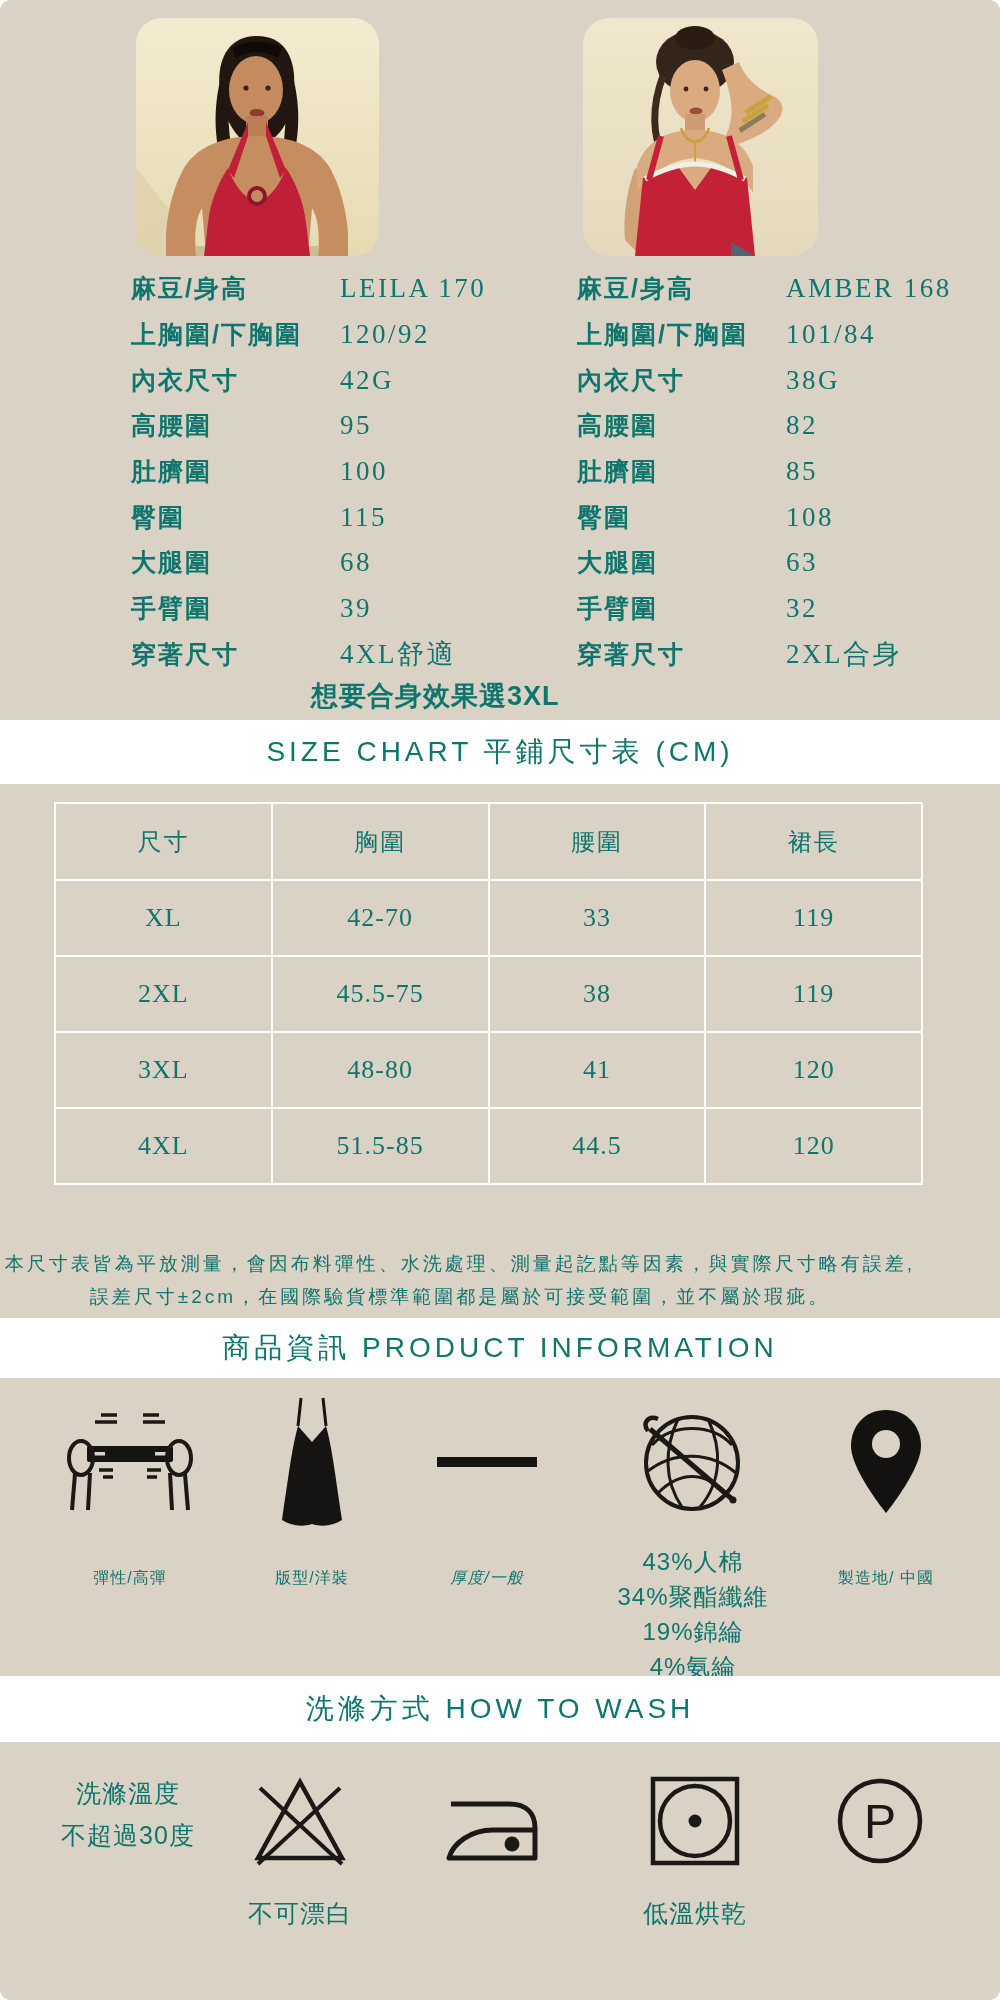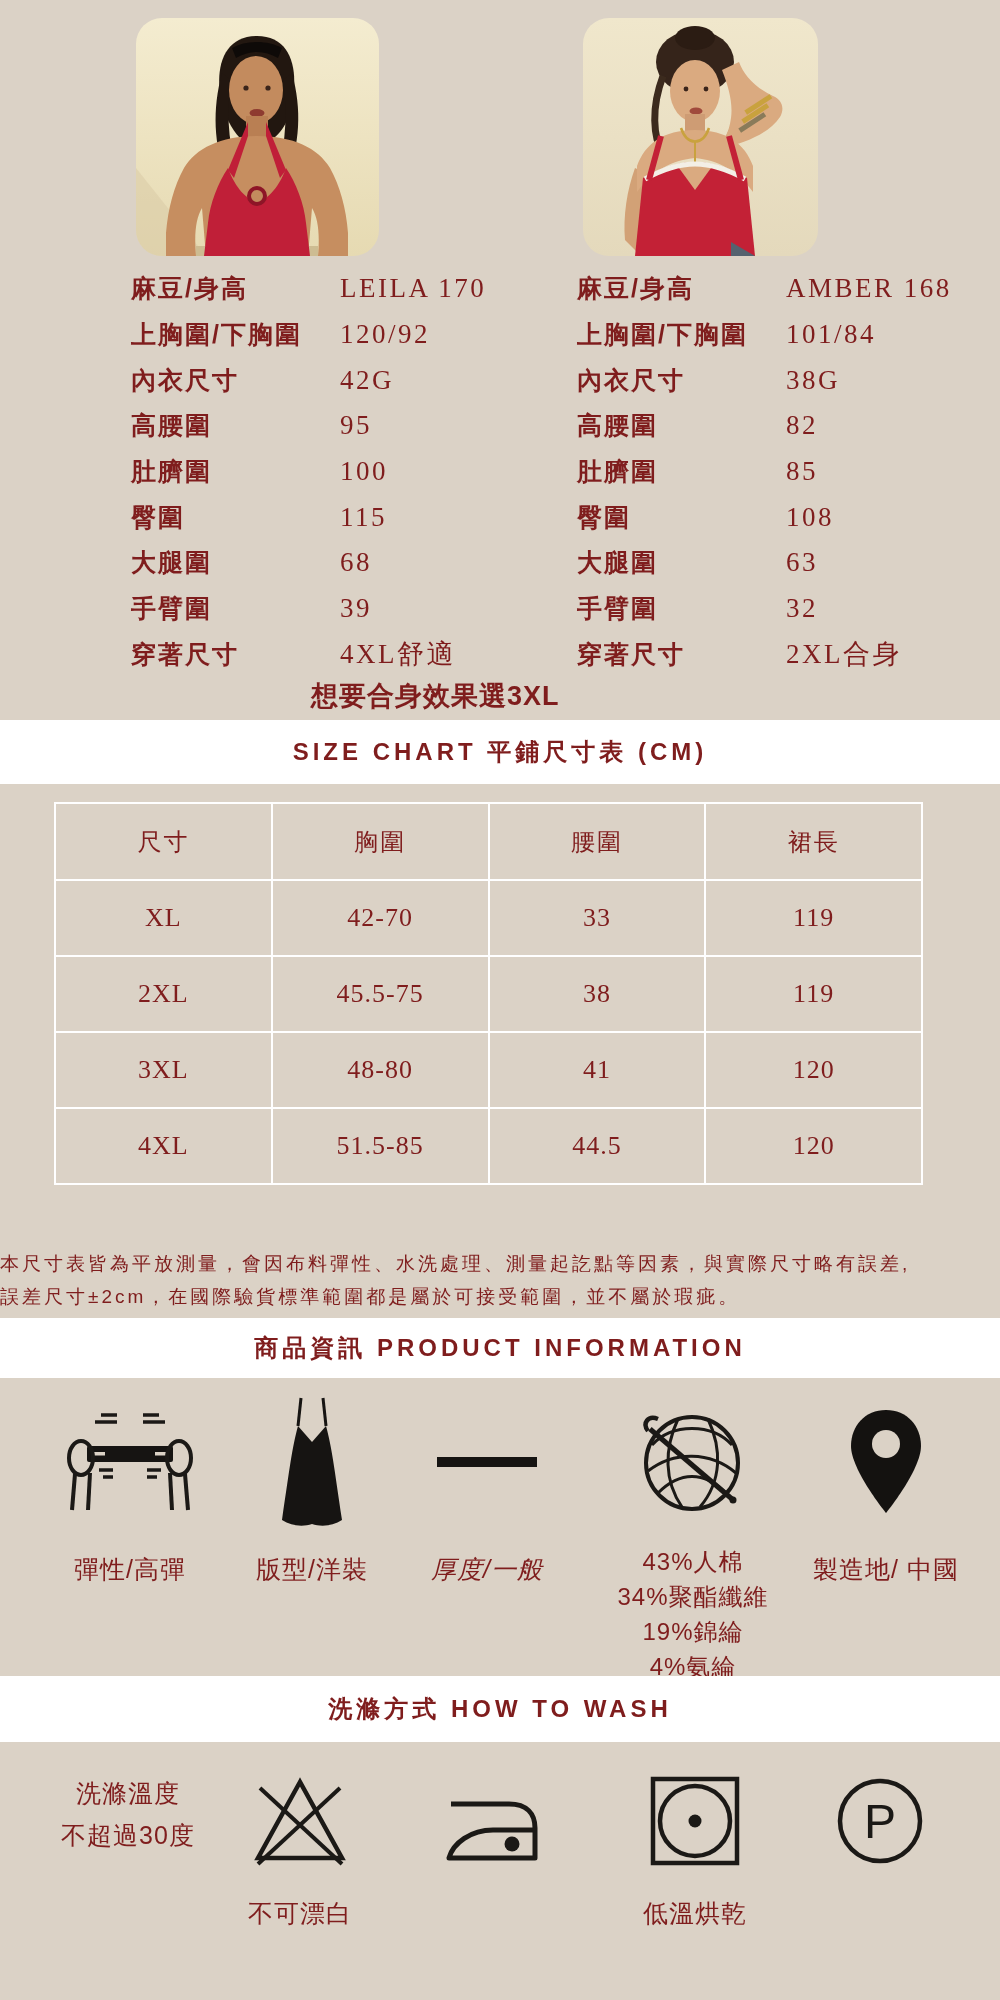--- a/index.html
+++ b/index.html
@@ -1,63 +1,64 @@
 <!DOCTYPE html>
 <html><head>
 <meta charset="utf-8">
 <style>
   html,body{margin:0;padding:0;background:#ffffff;}
   .page{
     position:relative;width:1000px;height:2000px;overflow:hidden;
-    background:#DBD2C6;color:#7f1d1d;
+    background:#DBD2C6;color:#0f766e;
     font-family:"Liberation Sans", sans-serif;
+    border-radius:11px;
   }
   
   .photo{position:absolute;top:18px;border-radius:26px;overflow:hidden;}
   .photo-left{left:136px;width:243px;height:238px;}
   .photo-right{left:583px;width:235px;height:238px;}
   
   .spec-col{position:absolute;top:266px;width:420px;}
   .spec-col.left{left:131px;}
   .spec-col.right{left:577px;}
   .spec-row{height:45.7px;display:flex;align-items:center;}
   .spec-label{width:209px;font-size:25px;font-weight:600;letter-spacing:2px;flex:none;}
   .spec-value{
     font-family:"Liberation Serif", serif;font-weight:400;
     font-size:27px;letter-spacing:2.5px;white-space:nowrap;
   }
   .fit-note{position:absolute;left:311px;top:678px;font-size:27px;font-weight:600;letter-spacing:1px;}
   
   .band{position:absolute;left:0;width:1000px;background:#ffffff;
         display:flex;align-items:center;justify-content:center;}
-  .band-title{font-size:24px;font-weight:700;letter-spacing:4px;white-space:nowrap;}
+  .band-title{font-size:28px;font-weight:400;letter-spacing:4px;white-space:nowrap;}
   .band-1{top:720px;height:64px;}
   .band-2{top:1318px;height:60px;}
   .band-3{top:1676px;height:66px;}
   
   .size-table{
     position:absolute;left:54px;top:802px;width:869px;
     border-collapse:collapse;table-layout:fixed;
   }
   .size-table td{
     border:2px solid #ffffff;text-align:center;vertical-align:middle;
     height:72px;font-size:24px;font-weight:500;letter-spacing:2px;
   }
   .size-table tr.head td{height:73px;}
   .size-table td.num{
     font-family:"Liberation Serif", serif;font-weight:400;
     font-size:26px;letter-spacing:1px;margin-top:12px;
   }
   
-  .disclaimer{position:absolute;left:0;top:1247px;width:920px;text-align:left;
+  .disclaimer{position:absolute;left:0;top:1247px;width:920px;text-align:center;
     font-size:19px;font-weight:500;letter-spacing:3px;line-height:33px;}
   
   .info-item{position:absolute;top:1392px;width:200px;text-align:center;}
   .info-item .icon-box{height:140px;display:flex;align-items:center;justify-content:center;}
-  .info-label{margin-top:20px;font-size:25px;font-weight:500;letter-spacing:1px;line-height:35px;}
+  .info-label{margin-top:28px;font-size:16px;font-weight:500;letter-spacing:1px;line-height:35px;}
   .info-label.multi{margin-top:12px;font-size:24px;}
   .i1{left:30px;} .i2{left:212px;} .i3{left:387px;font-style:italic;} .i4{left:593px;} .i5{left:786px;}
   
   .wash-item{position:absolute;top:1748px;width:210px;text-align:center;}
   .wash-item .icon-box{height:120px;display:flex;align-items:flex-end;justify-content:center;}
   .wash-label{margin-top:24px;font-size:25px;font-weight:500;letter-spacing:1px;line-height:42px;}
   .wash-label .small{display:block;font-size:20px;line-height:31px;letter-spacing:1px;}
   .w1{left:23px;} .w2{left:195px;} .w3{left:392px;} .w4{left:590px;} .w5{left:775px;}
   svg{display:block;}
 </style>

